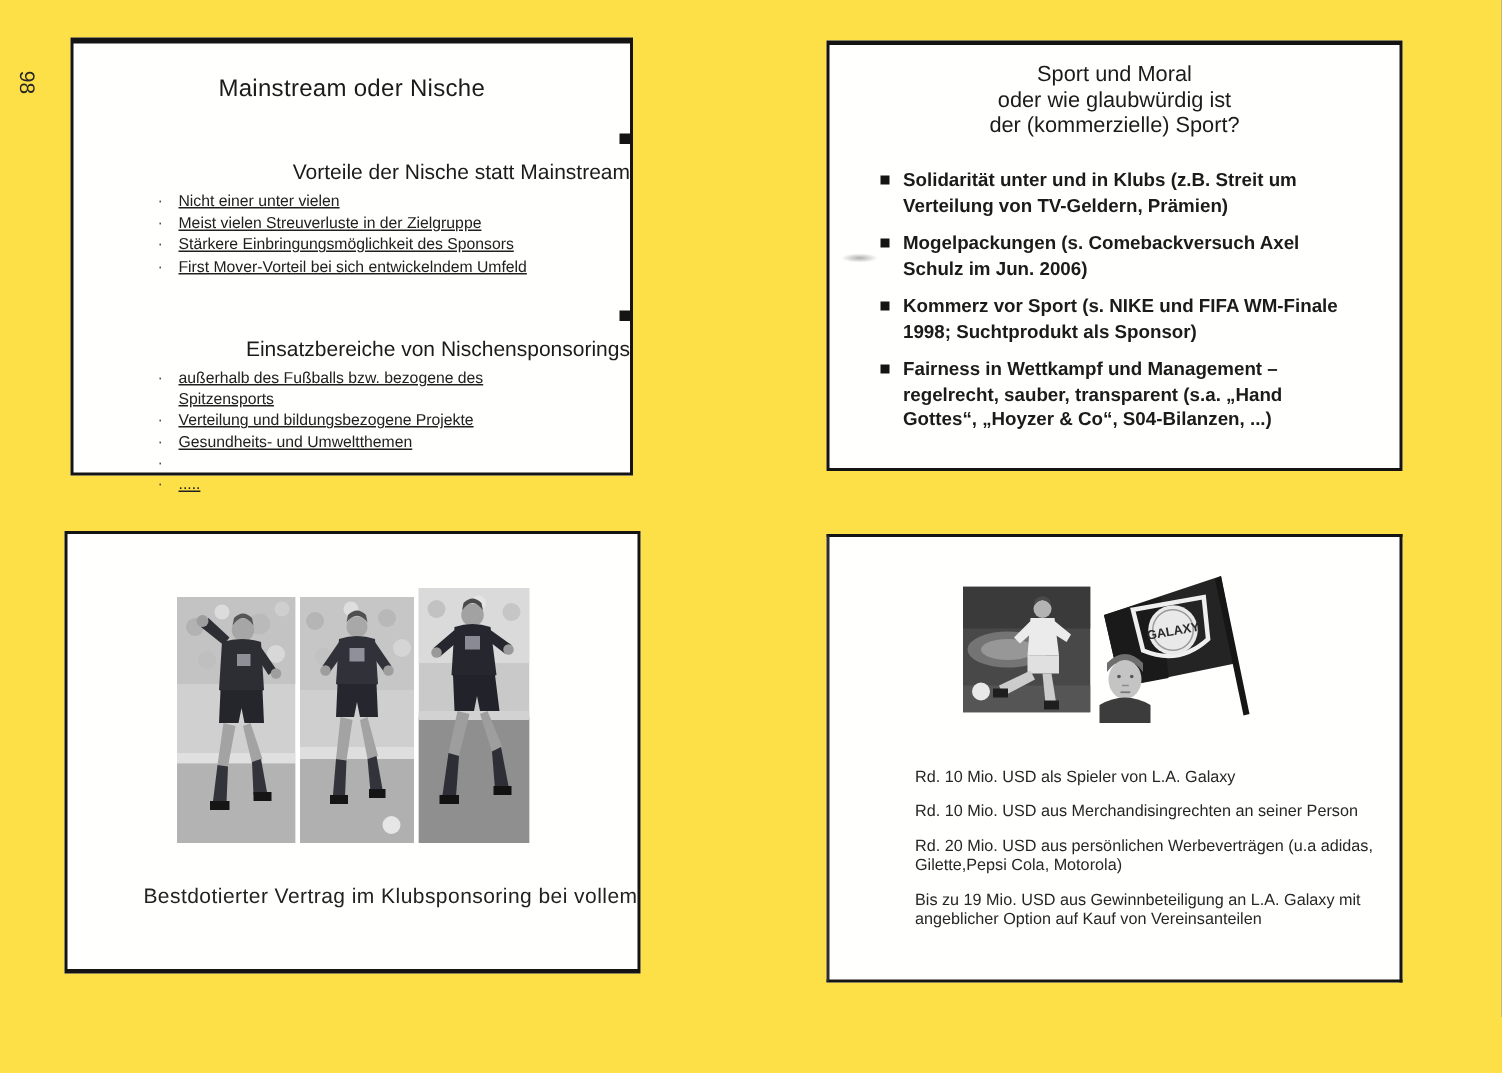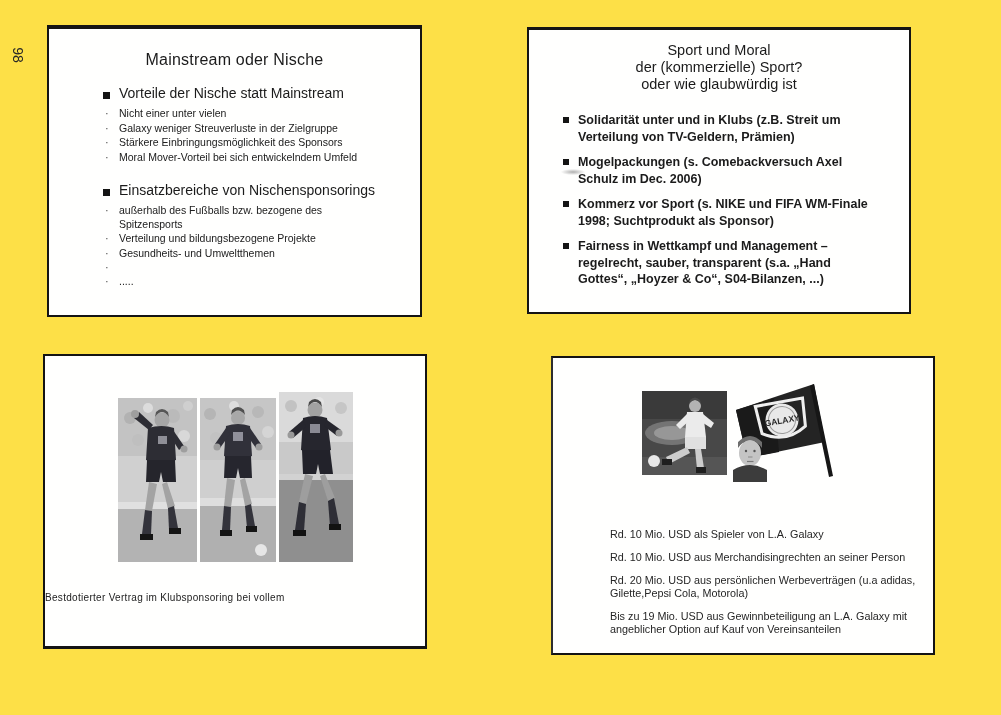--- a/index.html
+++ b/index.html
@@ -7,51 +7,51 @@
     position:relative; width:1001px; height:715px; margin:0 auto;
     background:#fde047; overflow:hidden;
     font-family:"Liberation Sans", sans-serif; color:#1b1b1b;
   }
   .page-number {
     position:absolute; left:4px; top:47px; width:28px; text-align:center;
     font-size:14px; color:#262626; transform:rotate(90deg);
   }
   .slide { position:absolute; background:#fffffe; border:2px solid #141414; }
   #slide-mainstream   { left:47px;  top:25px;  width:371px; height:286px; border-top-width:4px; }
-  #slide-moral        { left:527px; top:27px;  width:380px; height:282px; border-top-width:3px; }
+  #slide-moral        { left:551px; top:27px;  width:380px; height:282px; border-top-width:3px; }
   #slide-klub         { left:43px;  top:354px; width:380px; height:290px; border-bottom-width:3px; }
   #slide-sportler     { left:551px; top:356px; width:380px; height:295px; border-left-color:#2e2e2e; }
 
   
   .s1-title { text-align:center; margin:22px 6px 15px; font-size:16px; letter-spacing:.2px; }
   .s1-section { margin-bottom:17px; }
-  .bullet-row { padding-left:54px; display:flex; align-items:center; gap:9px; font-size:14px; line-height:18px; margin-bottom:5px; }
+  .bullet-row { padding-left:68px; display:flex; align-items:flex-end; gap:9px; font-size:14px; line-height:18px; margin-bottom:5px;flex-direction:column; }
   .sq { width:7px; height:7px; background:#141414; margin-top:5px; flex:none; }
   .sub-row { padding-left:56px; display:flex; gap:10px; margin-bottom:1px; }
   .sub-mark { width:4px; flex:none; color:#4a4a4a; font-size:11px; line-height:13px; }
-  .sub-text { font-size:10.5px; line-height:13.5px; max-width:266px; color:#202020; }
+  .sub-text { font-size:10.5px; line-height:13.5px; max-width:266px; color:#202020;text-decoration:underline; }
 
   
   .s2-title { text-align:center; margin-top:12px; font-size:14.5px; line-height:17px; }
   .s2-bullets { margin-top:19px; padding-left:34px; padding-right:16px; }
   .s2-row { display:flex; align-items:flex-start; gap:9px; margin-bottom:9px; }
   .sq2 { width:6px; height:6px; background:#141414; margin-top:5px; flex:none; }
   .s2-text { font-size:12.5px; line-height:16.5px; font-weight:bold; max-width:292px; }
 
   
   .photo-row { display:flex; justify-content:center; align-items:flex-start; gap:3px; margin-top:42px; }
   .photo-row svg { display:block; }
   .photo-3 { margin-top:-6px; }
-  .s3-caption { margin-top:26px; text-align:left; font-size:10px; line-height:19.5px; letter-spacing:.3px; color:#222; }
+  .s3-caption { margin-top:26px; text-align:right; font-size:14px; line-height:19.5px; letter-spacing:.3px; color:#222; }
 
   
   .kick-photo { position:absolute; left:89px; top:33px; }
   .flag-graphic { position:absolute; left:173px; top:22px; }
   .s4-heading { position:absolute; left:30px; top:131px; width:348px; font-size:10.2px; line-height:13px; color:#262626; }
-  .s4-items { position:absolute; left:57px; top:154px; width:348px;margin-top:16px; }
+  .s4-items { position:absolute; left:57px; top:154px; width:348px; }
   .s4-items p { margin:0 0 10px; font-size:10.8px; line-height:13px; color:#262626; }
 
   .smudge { position:absolute; left:561px; top:169px; width:24px; height:6px;
     background:radial-gradient(ellipse at center, rgba(110,110,110,.55), rgba(110,110,110,0) 72%); }
   svg text { font-family:"Liberation Sans", sans-serif; }
 </style>
 </head>
 <body>
 
 <div class="page">
@@ -65,29 +65,29 @@
       <div class="bullet-row">
         <span class="sq"></span>
         <span>Vorteile der Nische statt Mainstream</span>
       </div>
       <div class="sub-row">
         <span class="sub-mark">·</span>
         <span class="sub-text">Nicht einer unter vielen</span>
       </div>
       <div class="sub-row">
         <span class="sub-mark">·</span>
-        <span class="sub-text">Galaxy weniger Streuverluste in der Zielgruppe</span>
+        <span class="sub-text">Meist vielen Streuverluste in der Zielgruppe</span>
       </div>
       <div class="sub-row">
         <span class="sub-mark">·</span>
         <span class="sub-text">Stärkere Einbringungsmöglichkeit des Sponsors</span>
       </div>
       <div class="sub-row">
         <span class="sub-mark">·</span>
-        <span class="sub-text">Moral Mover-Vorteil bei sich entwickelndem Umfeld</span>
+        <span class="sub-text">First Mover-Vorteil bei sich entwickelndem Umfeld</span>
       </div>
     </div>
 
     <div class="s1-section">
       <div class="bullet-row">
         <span class="sq"></span>
         <span>Einsatzbereiche von Nischensponsorings</span>
       </div>
       <div class="sub-row">
         <span class="sub-mark">·</span>
@@ -107,31 +107,31 @@
       <div class="sub-row">
         <span class="sub-mark">·</span>
         <span class="sub-text">.....</span>
       </div>
     </div>
   </div>
 
   <div class="slide" id="slide-moral">
     <div class="s2-title">
       <div>Sport und Moral</div>
+      <div>oder wie glaubwürdig ist</div>
       <div>der (kommerzielle) Sport?</div>
-      <div>oder wie glaubwürdig ist</div>
     </div>
     <div class="s2-bullets">
       <div class="s2-row">
         <span class="sq2"></span>
         <span class="s2-text">Solidarität unter und in Klubs (z.B. Streit um Verteilung von TV-Geldern, Prämien)</span>
       </div>
       <div class="s2-row">
         <span class="sq2"></span>
-        <span class="s2-text">Mogelpackungen (s. Comebackversuch Axel Schulz im Dec. 2006)</span>
+        <span class="s2-text">Mogelpackungen (s. Comebackversuch Axel Schulz im Jun. 2006)</span>
       </div>
       <div class="s2-row">
         <span class="sq2"></span>
         <span class="s2-text">Kommerz vor Sport (s. NIKE und FIFA WM-Finale 1998; Suchtprodukt als Sponsor)</span>
       </div>
       <div class="s2-row">
         <span class="sq2"></span>
         <span class="s2-text">Fairness in Wettkampf und Management – regelrecht, sauber, transparent (s.a. „Hand Gottes“, „Hoyzer &amp; Co“, S04-Bilanzen, ...)</span>
       </div>
     </div>

